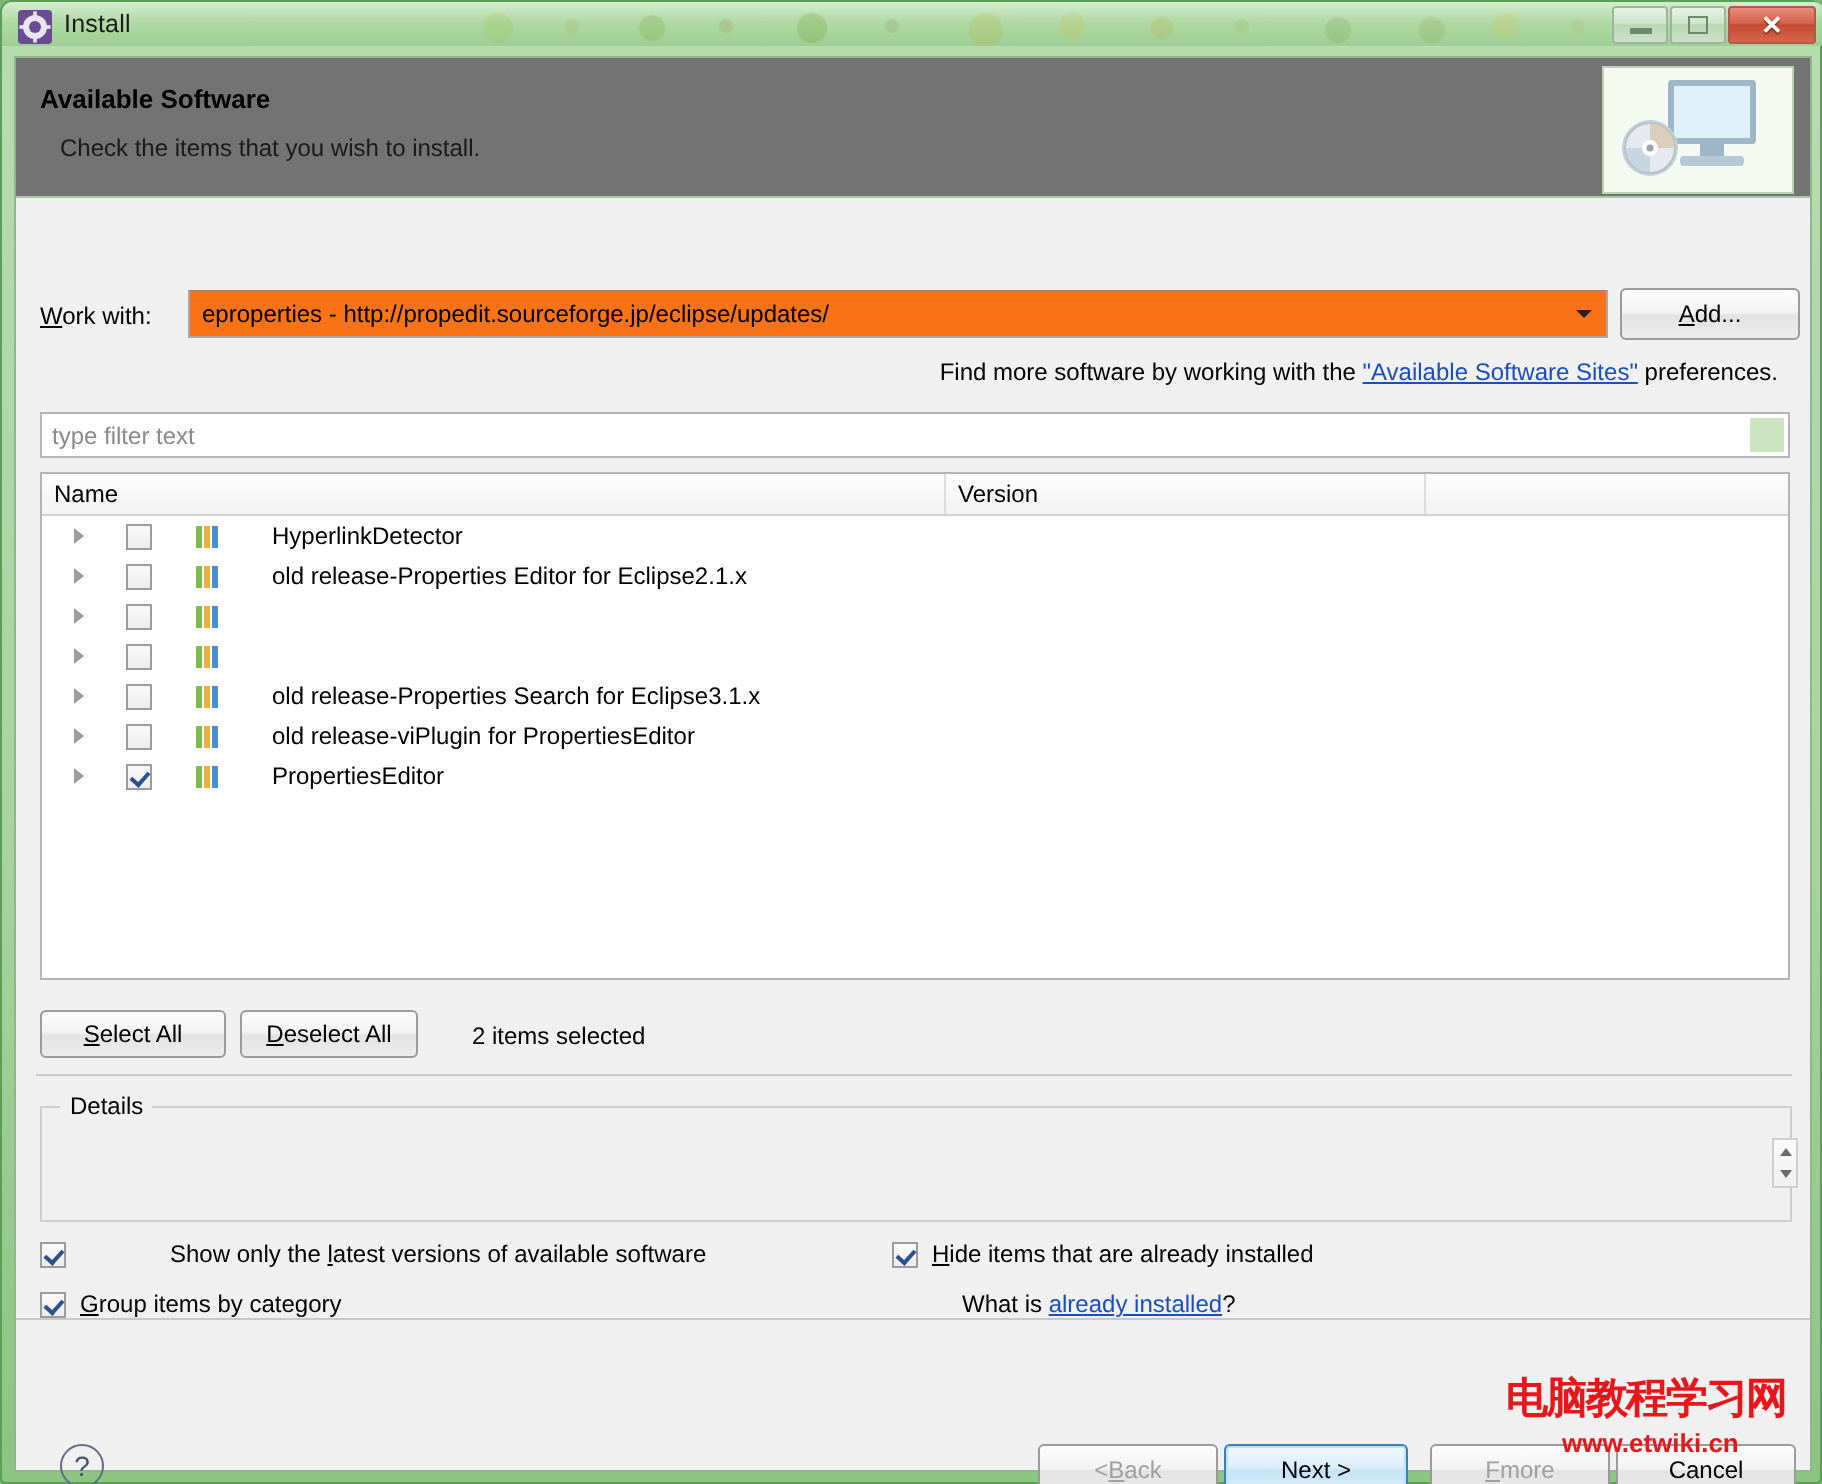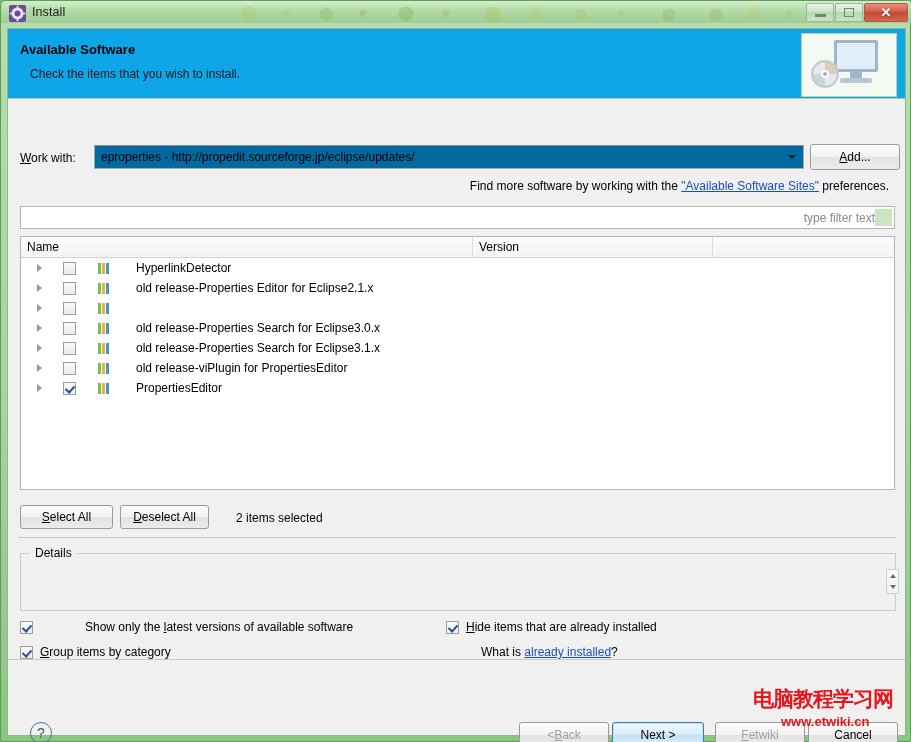--- a/index.html
+++ b/index.html
@@ -113,21 +113,21 @@
     box-sizing: border-box;
     background: #f0f0f0;
     border: 1px solid #8cb98a;
   }
 
   
   .banner {
     position: absolute;
     left: 0; top: 0;
     width: 897px; height: 70px;
-    background: #0ea5e9;
+    background: #737373;
     border-bottom: 1px solid #a9c9a4;
     box-sizing: border-box;
   }
   .banner-title {
     position: absolute;
     left: 12px; top: 13px;
     font-size: 13px; font-weight: bold; color: #000;
   }
   .banner-sub {
     position: absolute;
@@ -153,21 +153,21 @@
   
   .workwith-label {
     position: absolute; left: 12px; top: 52px;
     font-size: 12px;
   }
   .combo {
     position: absolute;
     left: 86px; top: 46px;
     width: 710px; height: 24px;
     box-sizing: border-box;
-    background: #0369a1;
+    background: #f97316;
     border: 1px solid #aaa;
     border-top-color: #8d8d8d;
     display: flex; align-items: center;
   }
   .combo-value {
     padding-left: 6px;
     font-size: 12px;
     color: #000;
     flex: 1;
     white-space: nowrap; overflow: hidden;
@@ -215,21 +215,20 @@
     box-sizing: border-box;
     background: #fff;
     border: 1px solid #b4b4b4;
     display: flex; align-items: center;
   }
   .filter-ph {
     padding-left: 5px;
     font-size: 12px;
     color: #8a8a8a;
     flex: 1;
-    text-align: right;
   }
   .filter-green {
     width: 17px; height: 17px;
     background: #cbe5c1;
     margin-right: 2px;
   }
 
   
   .table {
     position: absolute;
@@ -590,21 +589,20 @@
             <div class="trow">
               <div class="twisty">
                 <i></i>
               </div>
               <div class="cbox"></div>
               <div class="cat-icon">
                 <b></b>
                 <b></b>
                 <b></b>
               </div>
-              <div class="row-label">old release-Properties Search for Eclipse3.0.x</div>
             </div>
             <div class="trow">
               <div class="twisty">
                 <i></i>
               </div>
               <div class="cbox"></div>
               <div class="cat-icon">
                 <b></b>
                 <b></b>
                 <b></b>
@@ -691,21 +689,21 @@
       <div class="btn btn-back">
         <span>&lt; </span>
           <span class="ul">B</span>
           <span>ack</span>
       </div>
       <div class="btn btn-next">
         <span>Next &gt;</span>
       </div>
       <div class="btn btn-finish">
         <span class="ul">F</span>
-          <span>etwiki</span>
+          <span>more</span>
       </div>
       <div class="btn btn-cancel">
         <span>Cancel</span>
       </div>
     </div>
   </div>
 
   <div class="wm">电脑教程学习网</div>
   <div class="wm-url">www.etwiki.cn</div>
 </div>

